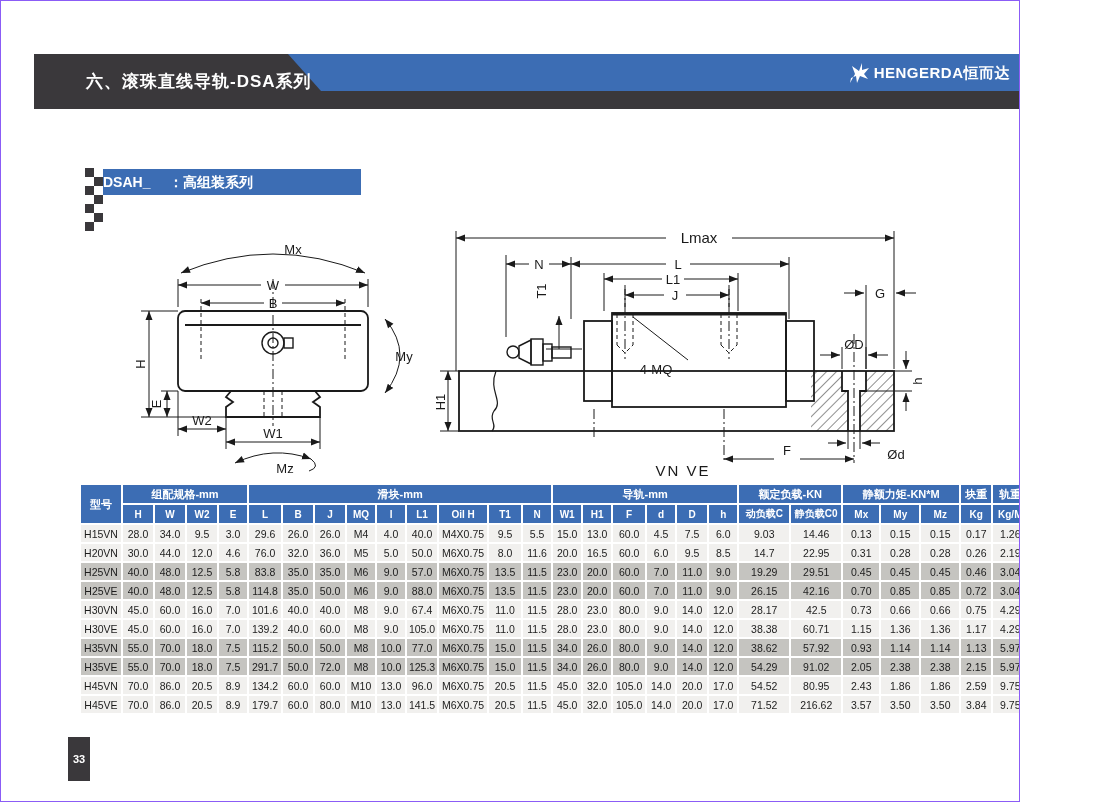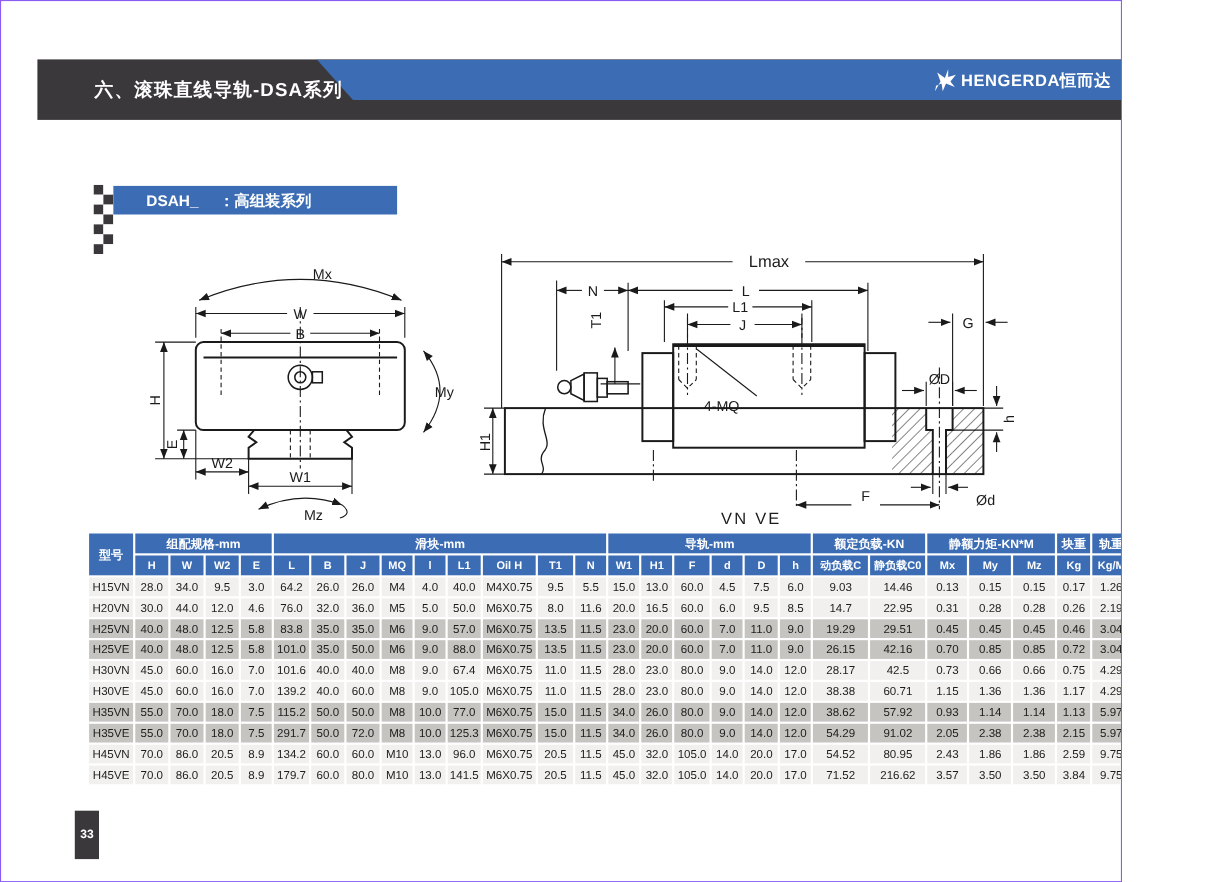--- a/index.html
+++ b/index.html
@@ -10,21 +10,21 @@
   .topbar-blue{position:absolute;left:254px;top:0;width:780px;height:37px;background:#3c6db4;
                clip-path:polygon(0 0,100% 0,100% 100%,33px 100%);}
   .topbar-title{position:absolute;left:52px;top:0;height:55px;line-height:55px;color:#ffffff;
                 font-size:17px;font-weight:bold;letter-spacing:1px;}
   .logo{position:absolute;right:58px;top:7px;height:24px;display:flex;align-items:center;gap:4px;color:#ffffff;}
   .logo-text{font-size:15px;font-weight:bold;letter-spacing:.5px;text-align:right;}
   
   .series{position:absolute;left:84px;top:168px;}
   .checker{position:absolute;left:0;top:-1px;}
   .sbars{margin-left:18px;width:258px;}
-  .sbar{height:26px;line-height:26px;color:#fff;font-size:14px;font-weight:bold;padding-left:30px;box-sizing:border-box;}
+  .sbar{height:26px;line-height:26px;color:#fff;font-size:14px;font-weight:bold;box-sizing:border-box;}
   .sbar .code{display:inline-block;width:66px;}
   .sbar-blue{background:#3c6db4;}
   .sbar-dark{background:#3a383b;}
   
   .diag{position:absolute;}
   .diag text{font-family:"Liberation Sans","DejaVu Sans",sans-serif;fill:#1a1a1a;}
   
   .spec-table{position:absolute;left:78px;top:482px;width:944px;border-collapse:separate;border-spacing:2px;
               table-layout:fixed;font-size:10.5px;color:#1c1c1c;}
   .spec-table th{background:#3c6db4;color:#ffffff;font-weight:bold;padding:0;text-align:center;white-space:nowrap;overflow:hidden;}
@@ -299,21 +299,21 @@
           <th class="sh">Kg/M</th>
         </tr>
       </thead>
     <tbody>
         <tr class="light">
           <td>H15VN</td>
           <td>28.0</td>
           <td>34.0</td>
           <td>9.5</td>
           <td>3.0</td>
-          <td>64.2</td>
+          <td>29.6</td>
           <td>26.0</td>
           <td>26.0</td>
           <td>M4</td>
           <td>4.0</td>
           <td>40.0</td>
           <td>M4X0.75</td>
           <td>9.5</td>
           <td>5.5</td>
           <td>15.0</td>
           <td>13.0</td>
@@ -386,21 +386,21 @@
           <td>0.45</td>
           <td>0.46</td>
           <td>3.04</td>
         </tr>
         <tr class="gray">
           <td>H25VE</td>
           <td>40.0</td>
           <td>48.0</td>
           <td>12.5</td>
           <td>5.8</td>
-          <td>101.0</td>
+          <td>114.8</td>
           <td>35.0</td>
           <td>50.0</td>
           <td>M6</td>
           <td>9.0</td>
           <td>88.0</td>
           <td>M6X0.75</td>
           <td>13.5</td>
           <td>11.5</td>
           <td>23.0</td>
           <td>20.0</td>

